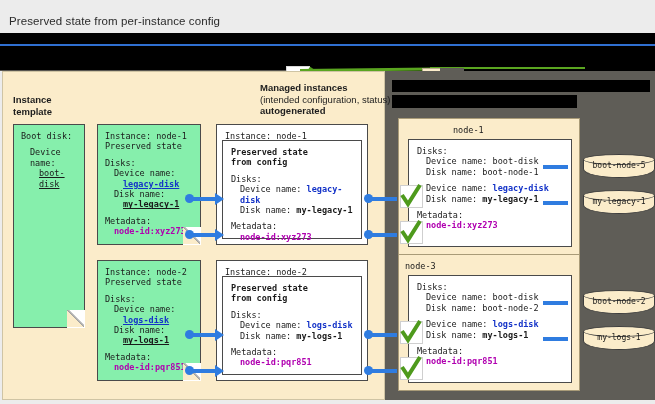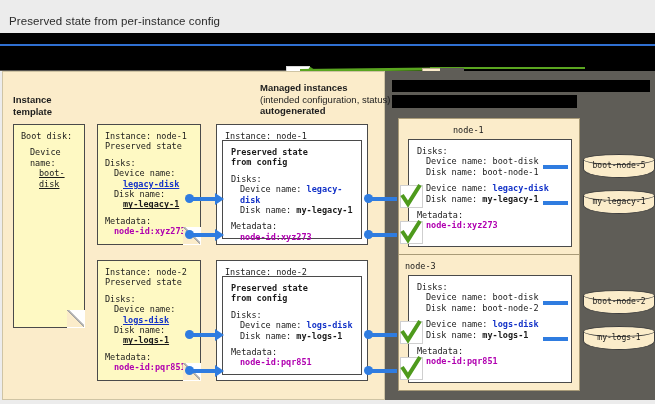--- a/index.html
+++ b/index.html
@@ -73,21 +73,21 @@
   .r1{left:392px;top:9px;width:258px;height:12px;}
   .r3{left:392px;top:24px;width:185px;height:13px;}
 
   
   .colhead{position:absolute;font-size:9.5px;color:#1d1d1d;line-height:11.5px;}
   .colhead b{font-weight:bold;}
   .colhead .sub{font-weight:normal;}
 
   
   .note{
-    position:absolute;background:#fef9c3;
+    position:absolute;background:#86efac;
     border:1px solid #4a4a4a;
     box-sizing:border-box;
     font-family:"DejaVu Sans Mono", monospace;
     font-size:8.5px;line-height:10.4px;color:#1a1a1a;
   }
   .note .inner{padding:6px 7px;}
   .fold{
     position:absolute;right:-1px;bottom:-1px;width:17px;height:17px;
     background:linear-gradient(45deg,#fbecca 0%,#fbecca 48%,#9a9a9a 49%,#c9c9c9 56%,#fff 57%,#fff 100%);
     border-right:1px solid #fff;border-bottom:1px solid #fff;

